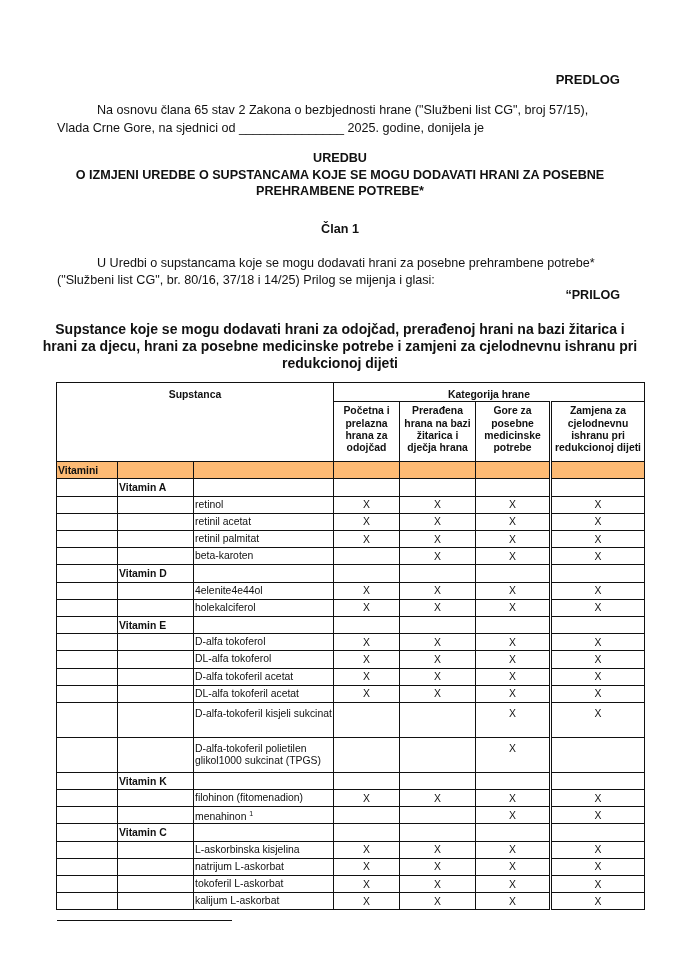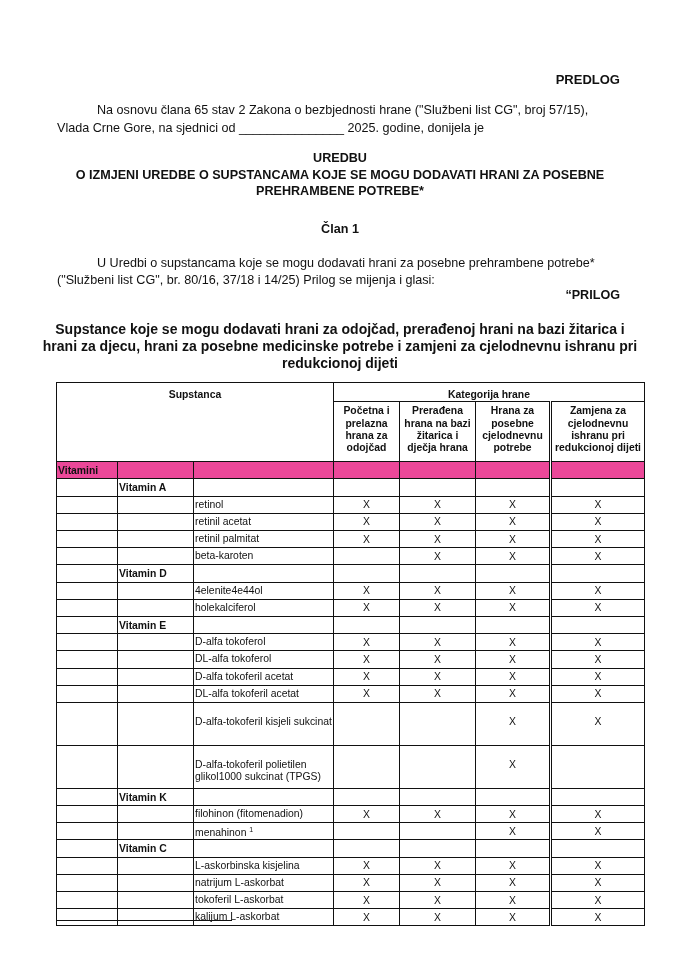--- a/index.html
+++ b/index.html
@@ -24,25 +24,25 @@
     font-size: 10.4px;
   }
   table.main td, table.main th {
     border: 1.6px solid #111; padding: 0 1px; vertical-align: middle;
     height: 16.2px; overflow: hidden;
   }
   table.main th { font-weight: bold; text-align: center; vertical-align: top; line-height: 12.3px; padding-top: 6px; }
   table.main th.hsub { padding-top: 3px; }
   table.main td.sep { border-left: 3.5px double #111; }
   table.main th.sep { border-left: 3.5px double #111; }
-  tr.group td { background: #ec4899; font-weight: bold; }
+  tr.group td { background: #fdba74; font-weight: bold; }
   td.sub { font-weight: bold; margin-left: 12px; }
   td.x { text-align: center; }
   td.name { line-height: 12px; }
-  tr.tall td { height: 29px; vertical-align: top; padding-top: 13px; }
+  tr.tall td { height: 29px; vertical-align: top; padding-top: 5px; }
   sup { font-size: 7px; }
   .footline { left: 57px; top: 920px; width: 175px; height: 0; border-top: 1.2px solid #111; }
 </style>
 </head>
 <body>
 
 <div class="abs predlog">PREDLOG</div>
 
 <div class="abs intro">
   <div><span class="indent"></span><span>Na osnovu člana 65 stav 2 Zakona o bezbjednosti hrane ("Službeni list CG", broj 57/15),</span></div>
@@ -83,21 +83,21 @@
       <col style="width:94px">
   </colgroup>
   <thead>
     <tr>
       <th colspan="3" rowspan="2">Supstanca</th>
       <th colspan="4" style="height:12px;">Kategorija hrane</th>
     </tr>
     <tr>
       <th class="hsub" style="height:56px;">Početna i prelazna hrana za odojčad</th>
       <th class="hsub">Prerađena hrana na bazi žitarica i dječja hrana</th>
-      <th class="hsub">Hrana za posebne cjelodnevnu potrebe</th>
+      <th class="hsub">Gore za posebne medicinske potrebe</th>
       <th class="hsub sep">Zamjena za cjelodnevnu ishranu pri redukcionoj dijeti</th>
     </tr>
   </thead>
   <tbody>
     <tr class="group">
       <td>Vitamini</td>
       <td></td>
         <td></td>
         <td></td>
       <td></td>

